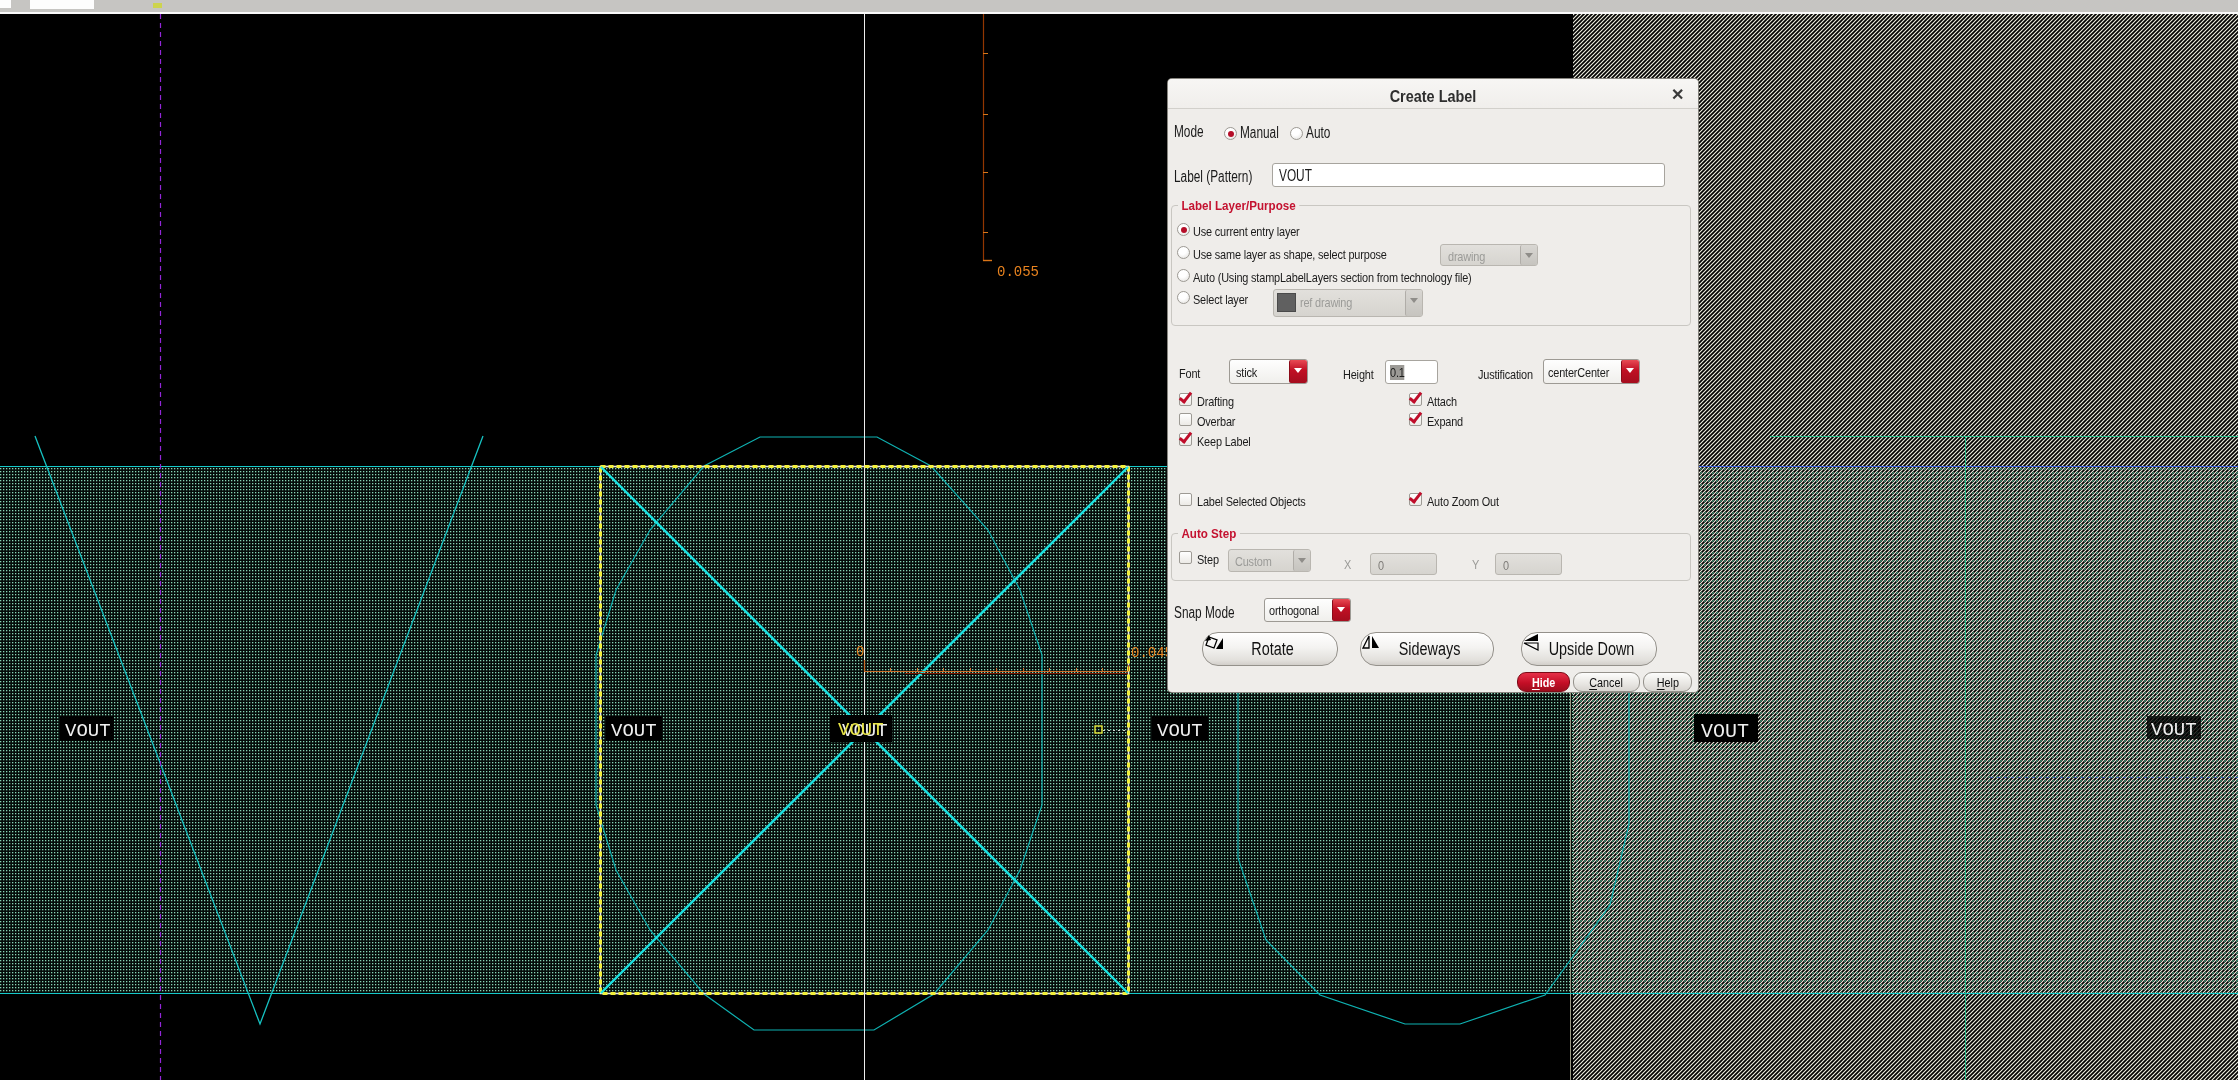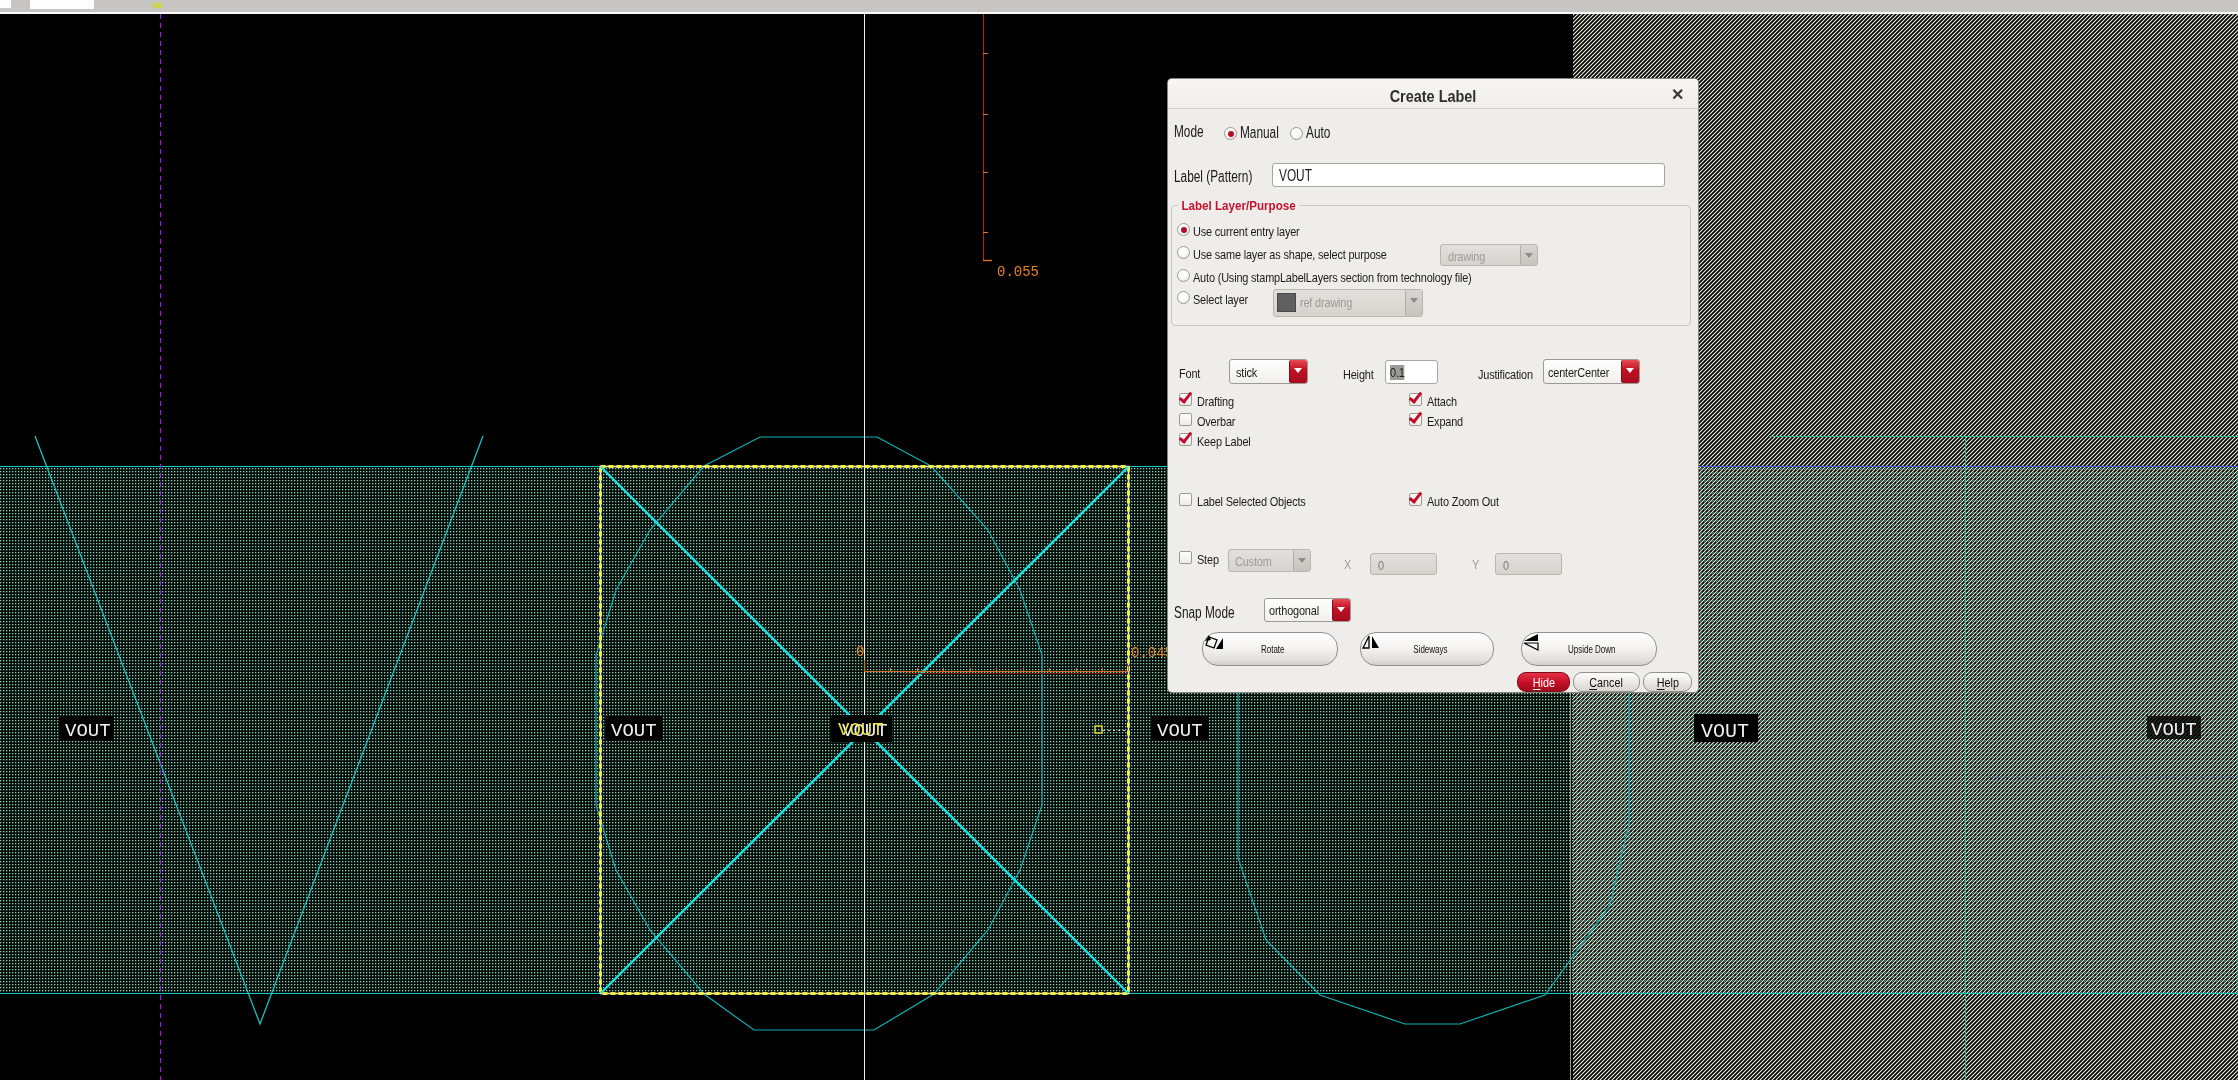--- a/index.html
+++ b/index.html
@@ -20,25 +20,25 @@
 .rb.on::after{content:"";position:absolute;left:2.5px;top:2.5px;width:6px;height:6px;border-radius:50%;background:#b50e28}
 .cb{position:absolute;width:11px;height:11px;border-radius:2px;border:1px solid #9d9a94;background:linear-gradient(#fff,#eceae6)}
 .cb.on::after{content:"";position:absolute;left:2px;top:-4px;width:4px;height:10px;border-right:3px solid #bf0d2a;border-bottom:3px solid #bf0d2a;transform:rotate(38deg)}
 .fld{position:absolute;background:#fff;border:1px solid #a7a49e;border-radius:3px}
 .cmb{position:absolute;background:linear-gradient(#fefefe,#f0efec);border:1px solid #9d9a94;border-radius:3px}
 .cmb .ar{position:absolute;right:0;top:0;bottom:0;width:17px;background:linear-gradient(#e84a54,#c01024 45%,#a50d1e);border-radius:2px;border-left:1px solid #8c0a18}
 .cmb .ar::after,.cmbd .ar2::after{content:"";position:absolute;left:4px;top:8px;width:0;height:0;border:4px solid transparent;border-top:5px solid #fff}
 .cmbd{position:absolute;background:linear-gradient(#e2e0dc,#d6d4cf);border:1px solid #b9b6b0;border-radius:3px}
 .cmbd .ar2{position:absolute;right:0;top:0;bottom:0;width:16px;background:linear-gradient(#d8d6d2,#c6c4bf);border-left:1px solid #b0ada8;border-radius:2px}
 .cmbd .ar2::after{border-top-color:#8f8d89}
-.btn{position:absolute;height:32px;border:1px solid #94918b;border-radius:16px;background:linear-gradient(#ffffff,#f4f3f1 45%,#e2e0dc 85%,#d2cfca);box-shadow:inset 0 1px 0 #fff;display:flex;align-items:center;justify-content:center;font-size:10px;color:#111}
+.btn{position:absolute;height:32px;border:1px solid #94918b;border-radius:16px;background:linear-gradient(#ffffff,#f4f3f1 45%,#e2e0dc 85%,#d2cfca);box-shadow:inset 0 1px 0 #fff;display:flex;align-items:center;justify-content:center;font-size:18px;color:#111}
 .btn span{transform:scaleX(.8);white-space:nowrap;margin-left:6px}
 .pill{position:absolute;height:18px;border:1px solid #94918b;border-radius:9px;background:linear-gradient(#fdfdfc,#e8e6e2 60%,#d8d5d0);display:flex;align-items:center;justify-content:center;font-size:13.5px;color:#111}
 .pill span{transform:scaleX(.8);white-space:nowrap}
-#hide{background:linear-gradient(#e63048,#c40e26 55%,#9c0c1c);border-color:#7c0a16;color:#fff;font-weight:normal}
+#hide{background:linear-gradient(#e63048,#c40e26 55%,#9c0c1c);border-color:#7c0a16;color:#fff;font-weight:bold}
 u{text-decoration-thickness:1px;text-underline-offset:2px}
 </style></head>
 <body>
 <div id="root">
 <div id="topbar">
       <div class="w1"></div>
       <div class="w2"></div>
       <div class="y"></div>
     </div>
 <div id="topline"></div>
@@ -190,20 +190,23 @@
 <div class="cb on" style="left:241px;top:334px"></div>
 <div class="t" style="left:259px;top:336px">Expand</div>
 <div class="cb on" style="left:11px;top:354px"></div>
 <div class="t" style="left:29px;top:356px">Keep Label</div>
 
 <div class="cb" style="left:11px;top:414px"></div>
 <div class="t" style="left:29px;top:416px">Label Selected Objects</div>
 <div class="cb on" style="left:241px;top:414px"></div>
 <div class="t" style="left:259px;top:416px">Auto Zoom Out</div>
 
+<div class="grp" style="left:3px;top:454px;width:518px;height:46px">
+        <div class="tt">Auto Step</div>
+      </div>
 <div class="cb" style="left:11px;top:472px"></div>
 <div class="t" style="left:29px;top:474px">Step</div>
 <div class="cmbd" style="left:60px;top:470px;width:81px;height:21px">
         <div class="ar2"></div>
       </div>
 <div class="t gray" style="left:67px;top:476px">Custom</div>
 <div class="t gray" style="left:176px;top:479px">X</div>
 <div class="cmbd" style="left:202px;top:474px;width:65px;height:20px;border-radius:3px"></div>
 <div class="t" style="left:210px;top:480px;color:#7e7c78">0</div>
 <div class="t gray" style="left:304px;top:479px">Y</div>

